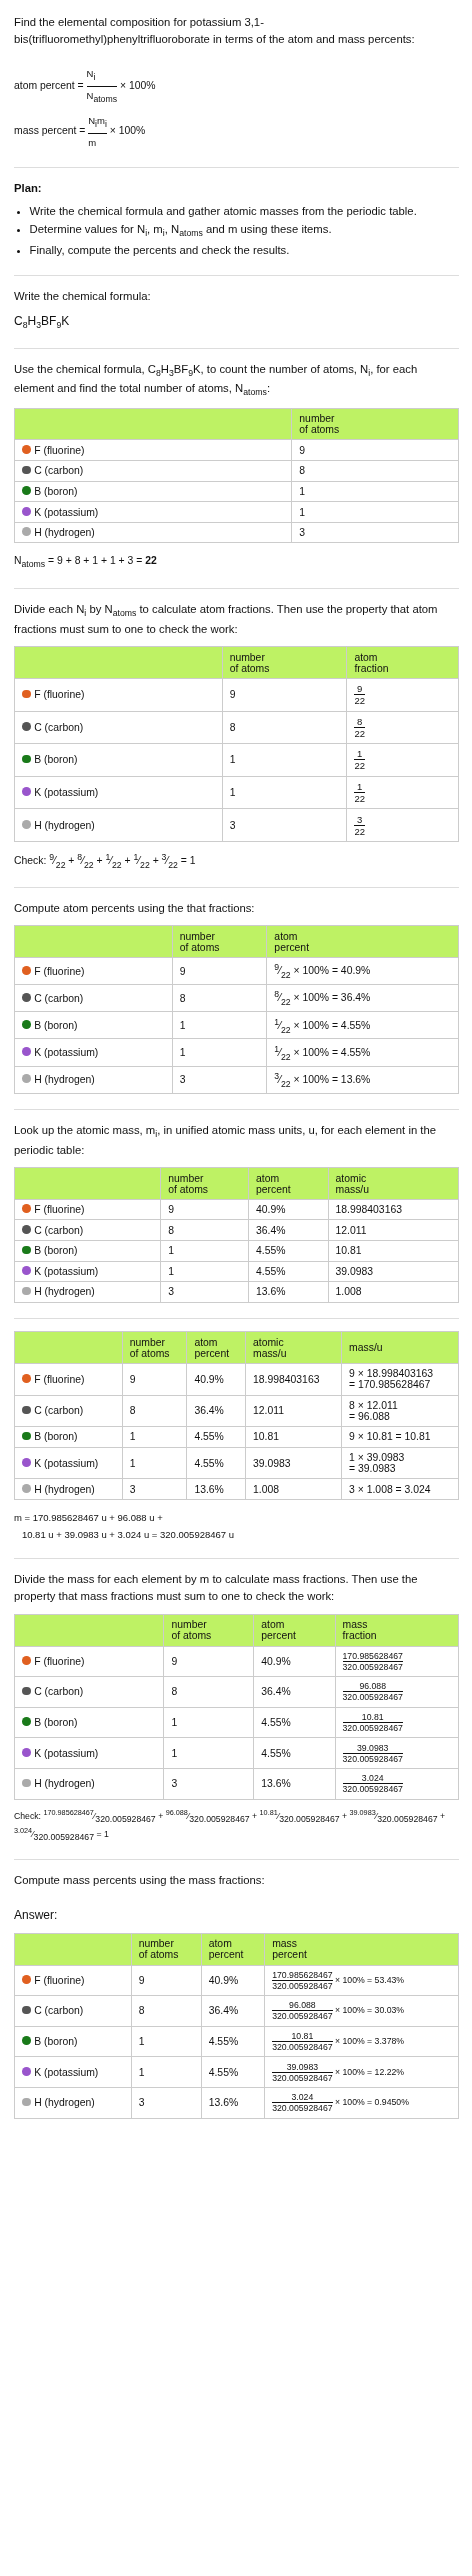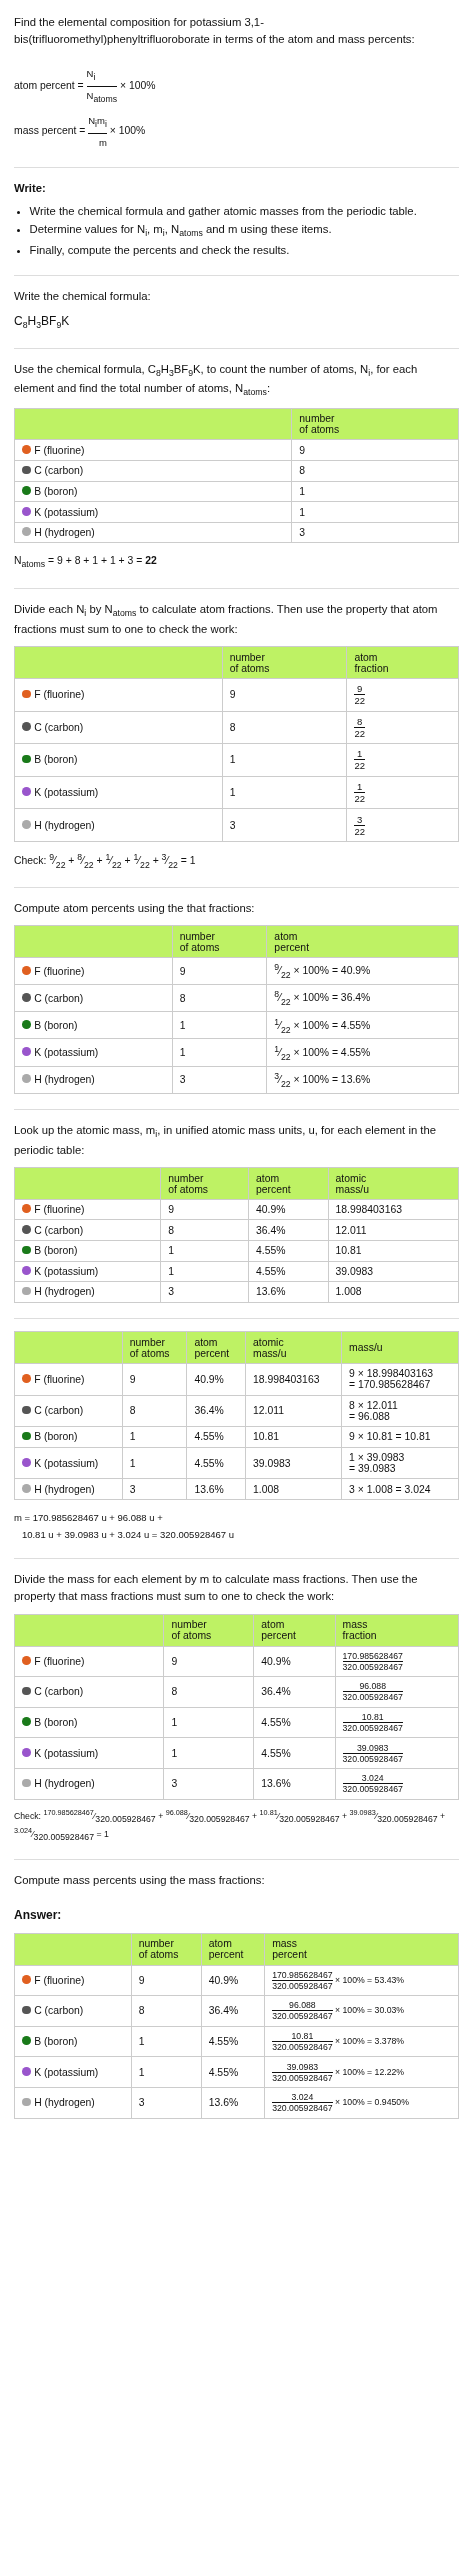--- a/index.html
+++ b/index.html
@@ -48,45 +48,45 @@
     .dot-orange { background: #e06020; }
     .dot-gray { background: #555; }
     .dot-green { background: #1a7a1a; }
     .dot-purple { background: #9955cc; }
     .dot-lightgray { background: #aaa; }
     .check-line {
       font-size: 10.4px;
       margin: 3.5px 0 7px 0;
     }
     .answer-label {
-      font-weight: bold;
+      font-weight: normal;
       font-size: 12px;
       margin-bottom: 5.2px;
     }
     .divider {
       border: none;
       border-top: 0.9px solid #ddd;
       margin: 12px 0;
     }
     .math-line { font-size: 10.4px; line-height: 1.8; }
   </style>
 </head>
 <body>
 
 <div class="section">
   <p>Find the elemental composition for potassium 3,1-bis(trifluoromethyl)phenyltrifluoroborate in terms of the atom and mass percents:</p>
   <br>
   <p class="math-line">atom percent = <span style="display:inline-block;vertical-align:middle;text-align:left"><span style="display:block;border-bottom:0.9px solid #111;font-size:9.5px">N<sub>i</sub></span><span style="display:block;font-size:9.5px">N<sub>atoms</sub></span></span> × 100%</p>
-  <p class="math-line">mass percent = <span style="display:inline-block;vertical-align:middle;text-align:right"><span style="display:block;border-bottom:0.9px solid #111;font-size:9.5px">N<sub>i</sub>m<sub>i</sub></span><span style="display:block;font-size:9.5px">m</span></span> × 100%</p>
-</div>
-
-<hr class="divider">
-
-<div class="section">
-  <p><strong>Write:</strong></p>
+  <p class="math-line">mass percent = <span style="display:inline-block;vertical-align:middle;text-align:left"><span style="display:block;border-bottom:0.9px solid #111;font-size:9.5px">N<sub>i</sub>m<sub>i</sub></span><span style="display:block;font-size:9.5px">m</span></span> × 100%</p>
+</div>
+
+<hr class="divider">
+
+<div class="section">
+  <p><strong>Plan:</strong></p>
   <ul>
     <li>Write the chemical formula and gather atomic masses from the periodic table.</li>
     <li>Determine values for N<sub>i</sub>, m<sub>i</sub>, N<sub>atoms</sub> and m using these items.</li>
     <li>Finally, compute the percents and check the results.</li>
   </ul>
 </div>
 
 <hr class="divider">
 
 <div class="section">

